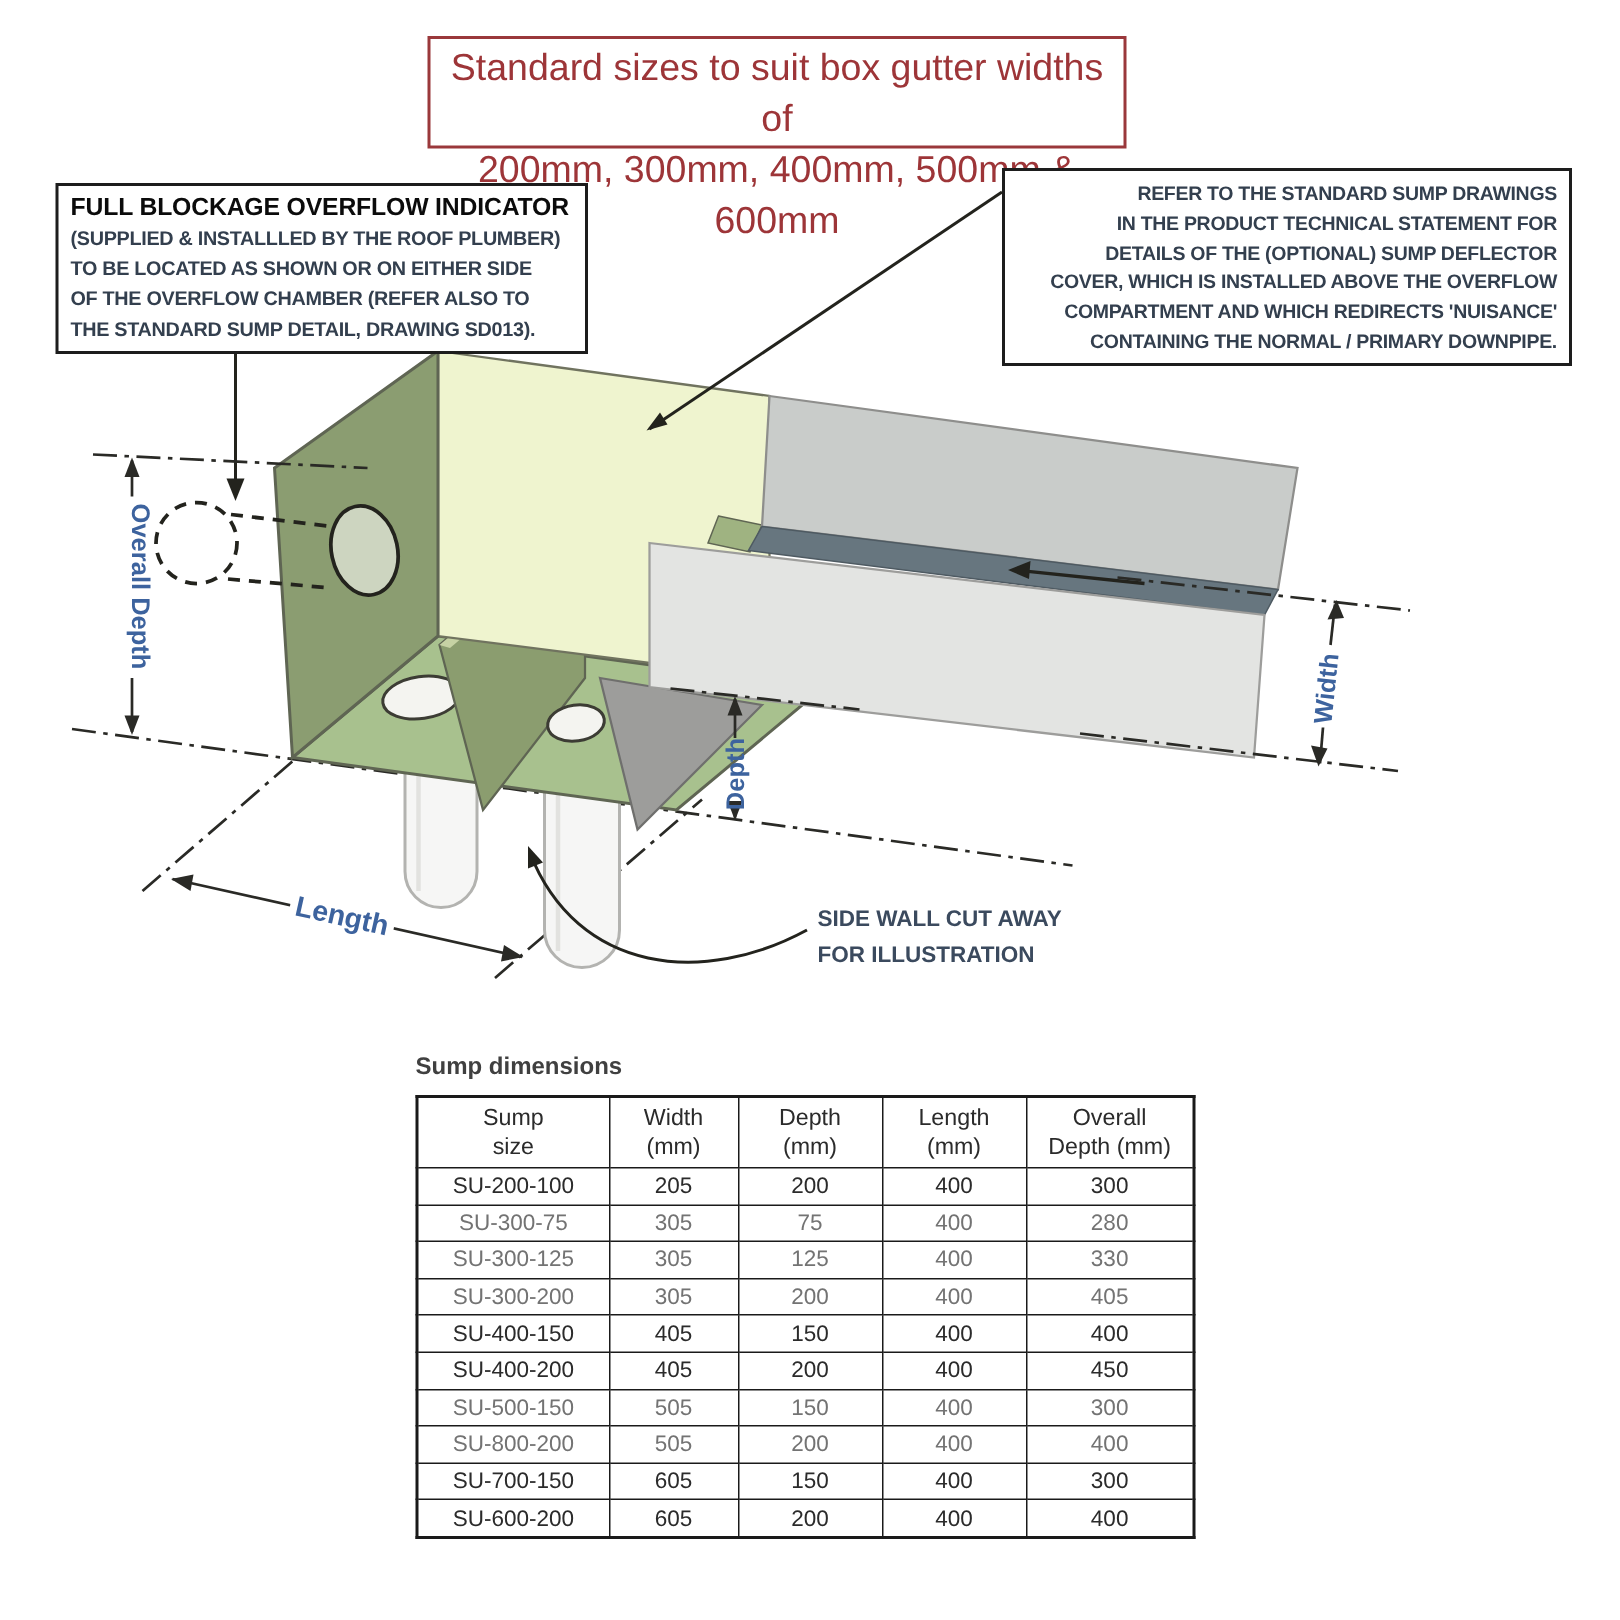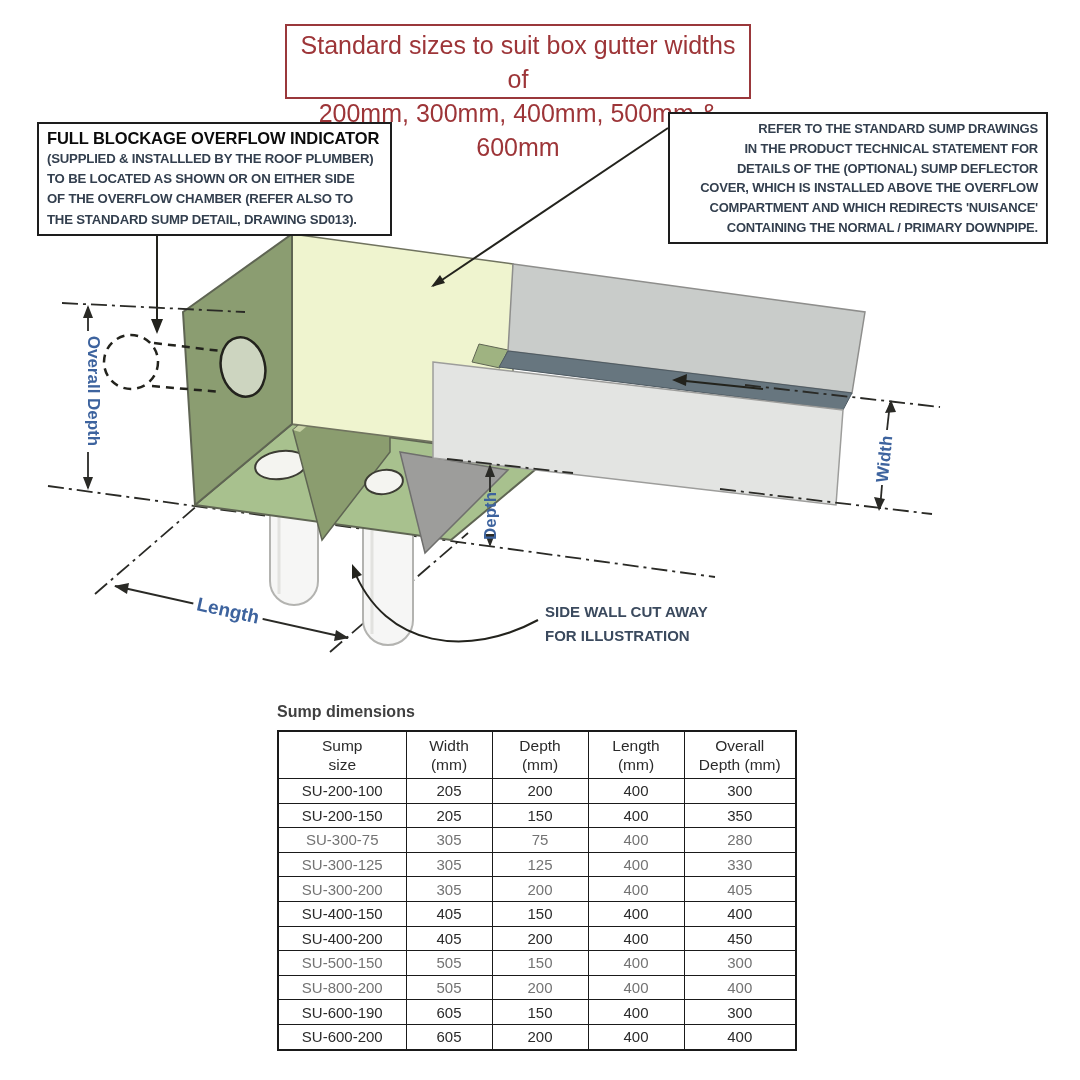--- a/index.html
+++ b/index.html
@@ -171,27 +171,20 @@
           </tr>
         </thead>
       <tbody>
           <tr>
             <td>SU-200-100</td>
             <td>205</td>
             <td>200</td>
             <td>400</td>
             <td>300</td>
           </tr>
-          <tr>
-            <td>SU-200-150</td>
-            <td>205</td>
-            <td>150</td>
-            <td>400</td>
-            <td>350</td>
-          </tr>
           <tr class="hl">
             <td>SU-300-75</td>
             <td>305</td>
             <td>75</td>
             <td>400</td>
             <td>280</td>
           </tr>
           <tr class="hl">
             <td>SU-300-125</td>
             <td>305</td>
@@ -228,21 +221,21 @@
             <td>300</td>
           </tr>
           <tr class="hl">
             <td>SU-800-200</td>
             <td>505</td>
             <td>200</td>
             <td>400</td>
             <td>400</td>
           </tr>
           <tr>
-            <td>SU-600-190</td>
+            <td>SU-700-150</td>
             <td>605</td>
             <td>150</td>
             <td>400</td>
             <td>300</td>
           </tr>
           <tr>
             <td>SU-600-200</td>
             <td>605</td>
             <td>200</td>
             <td>400</td>

